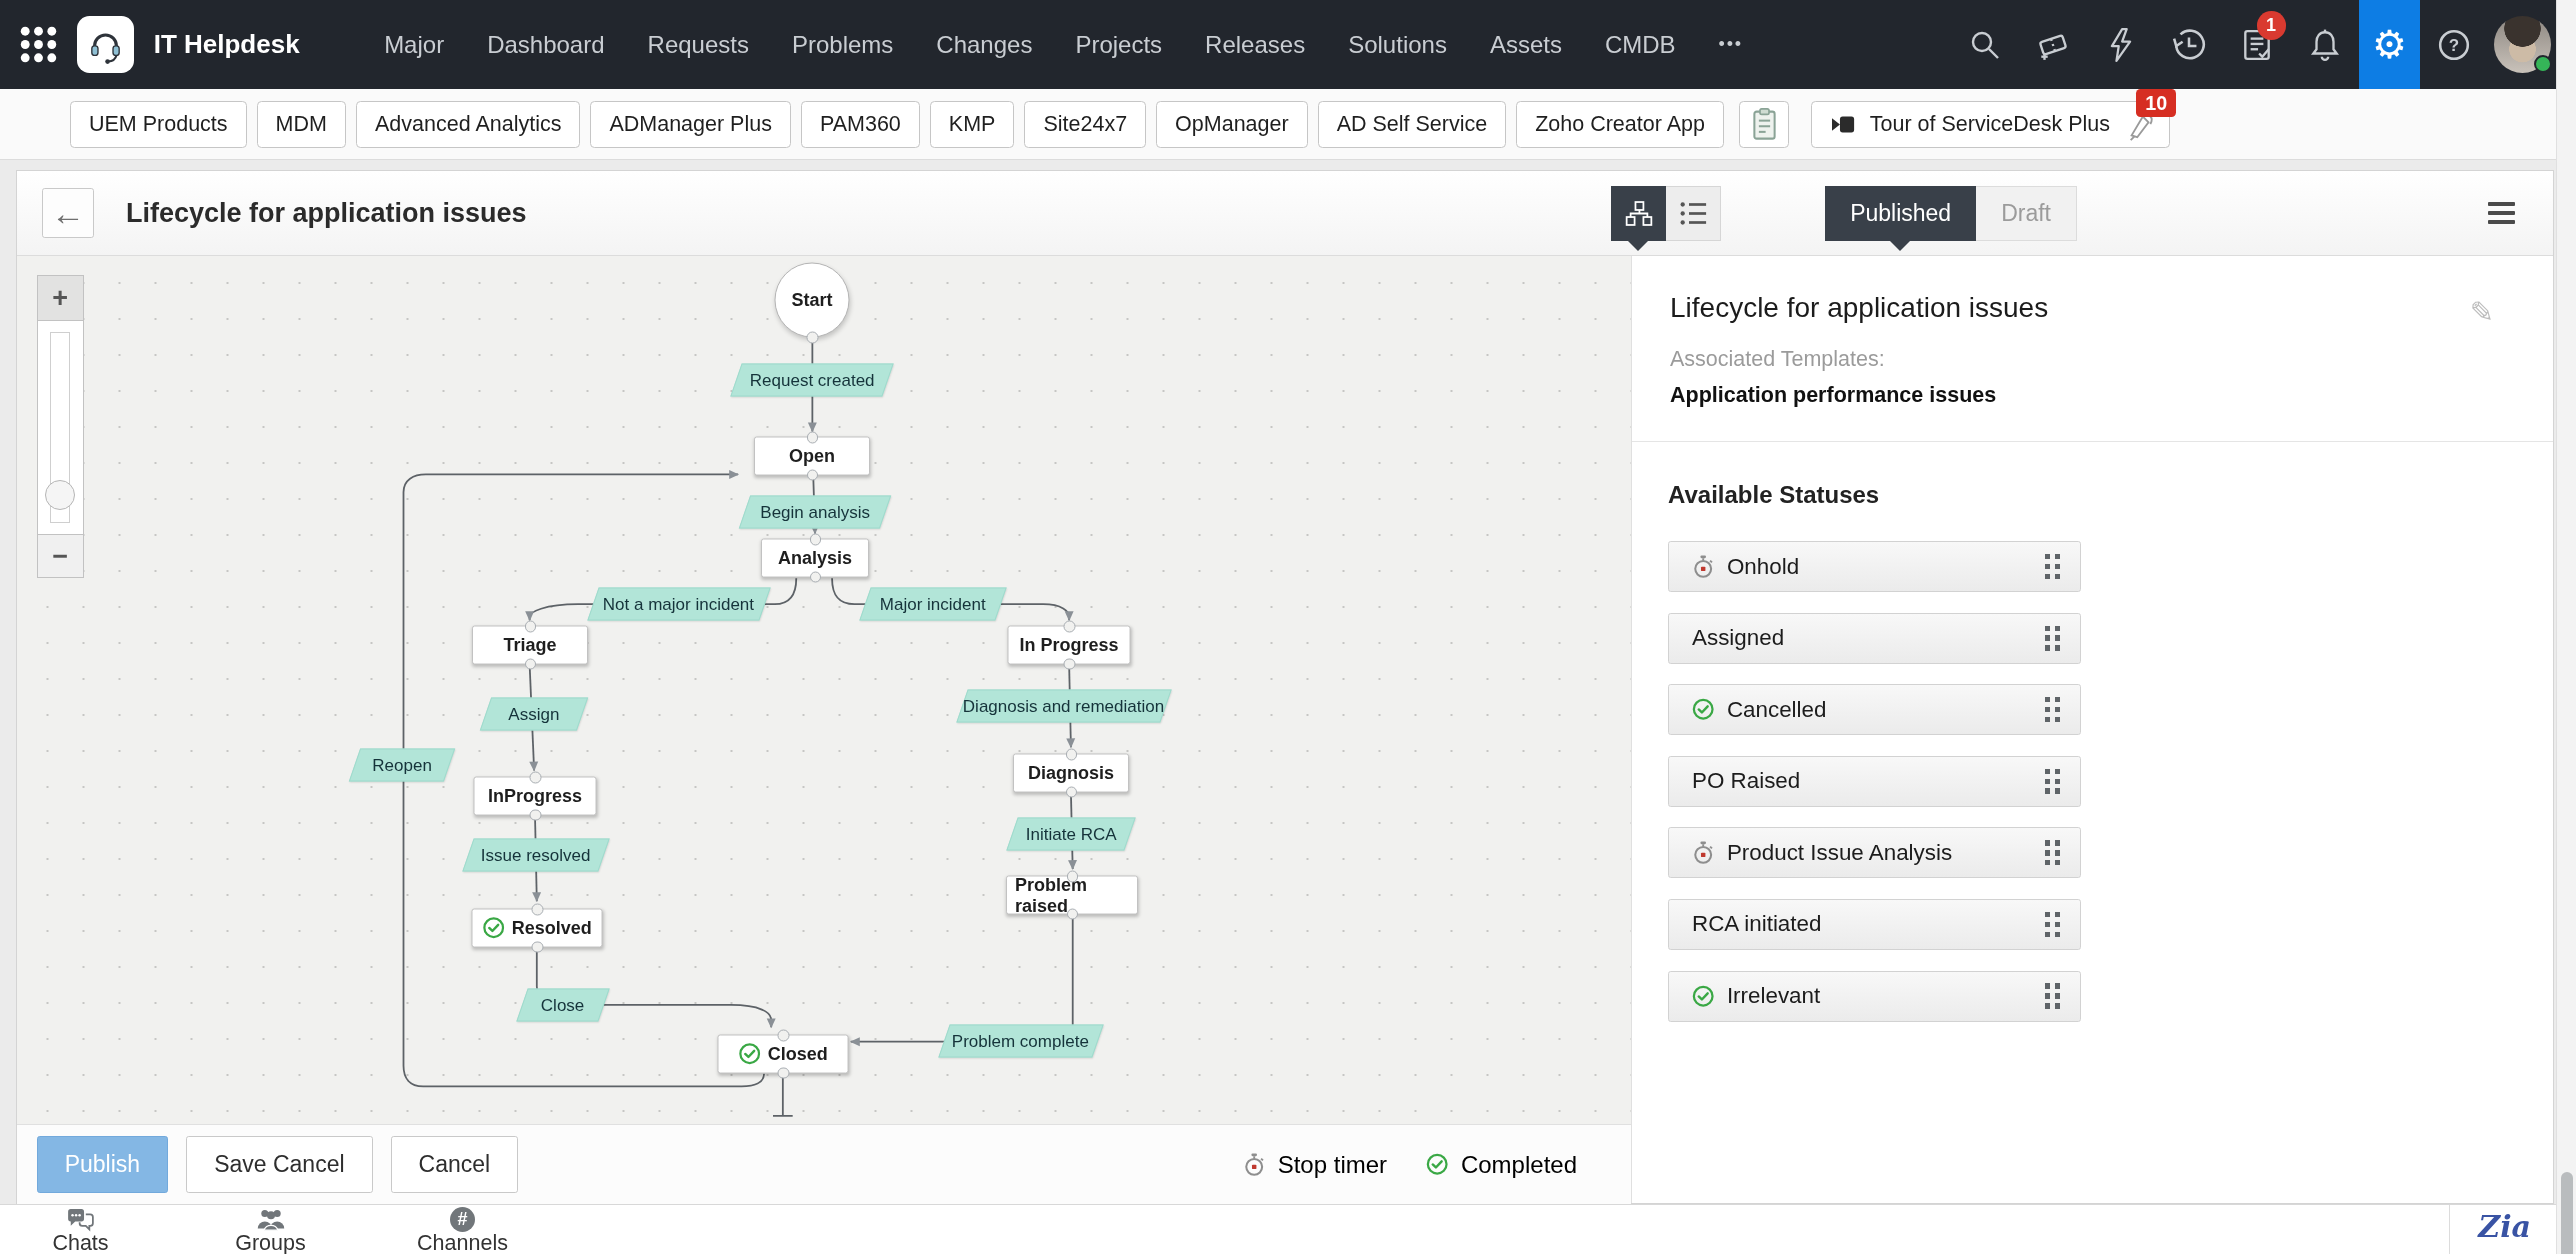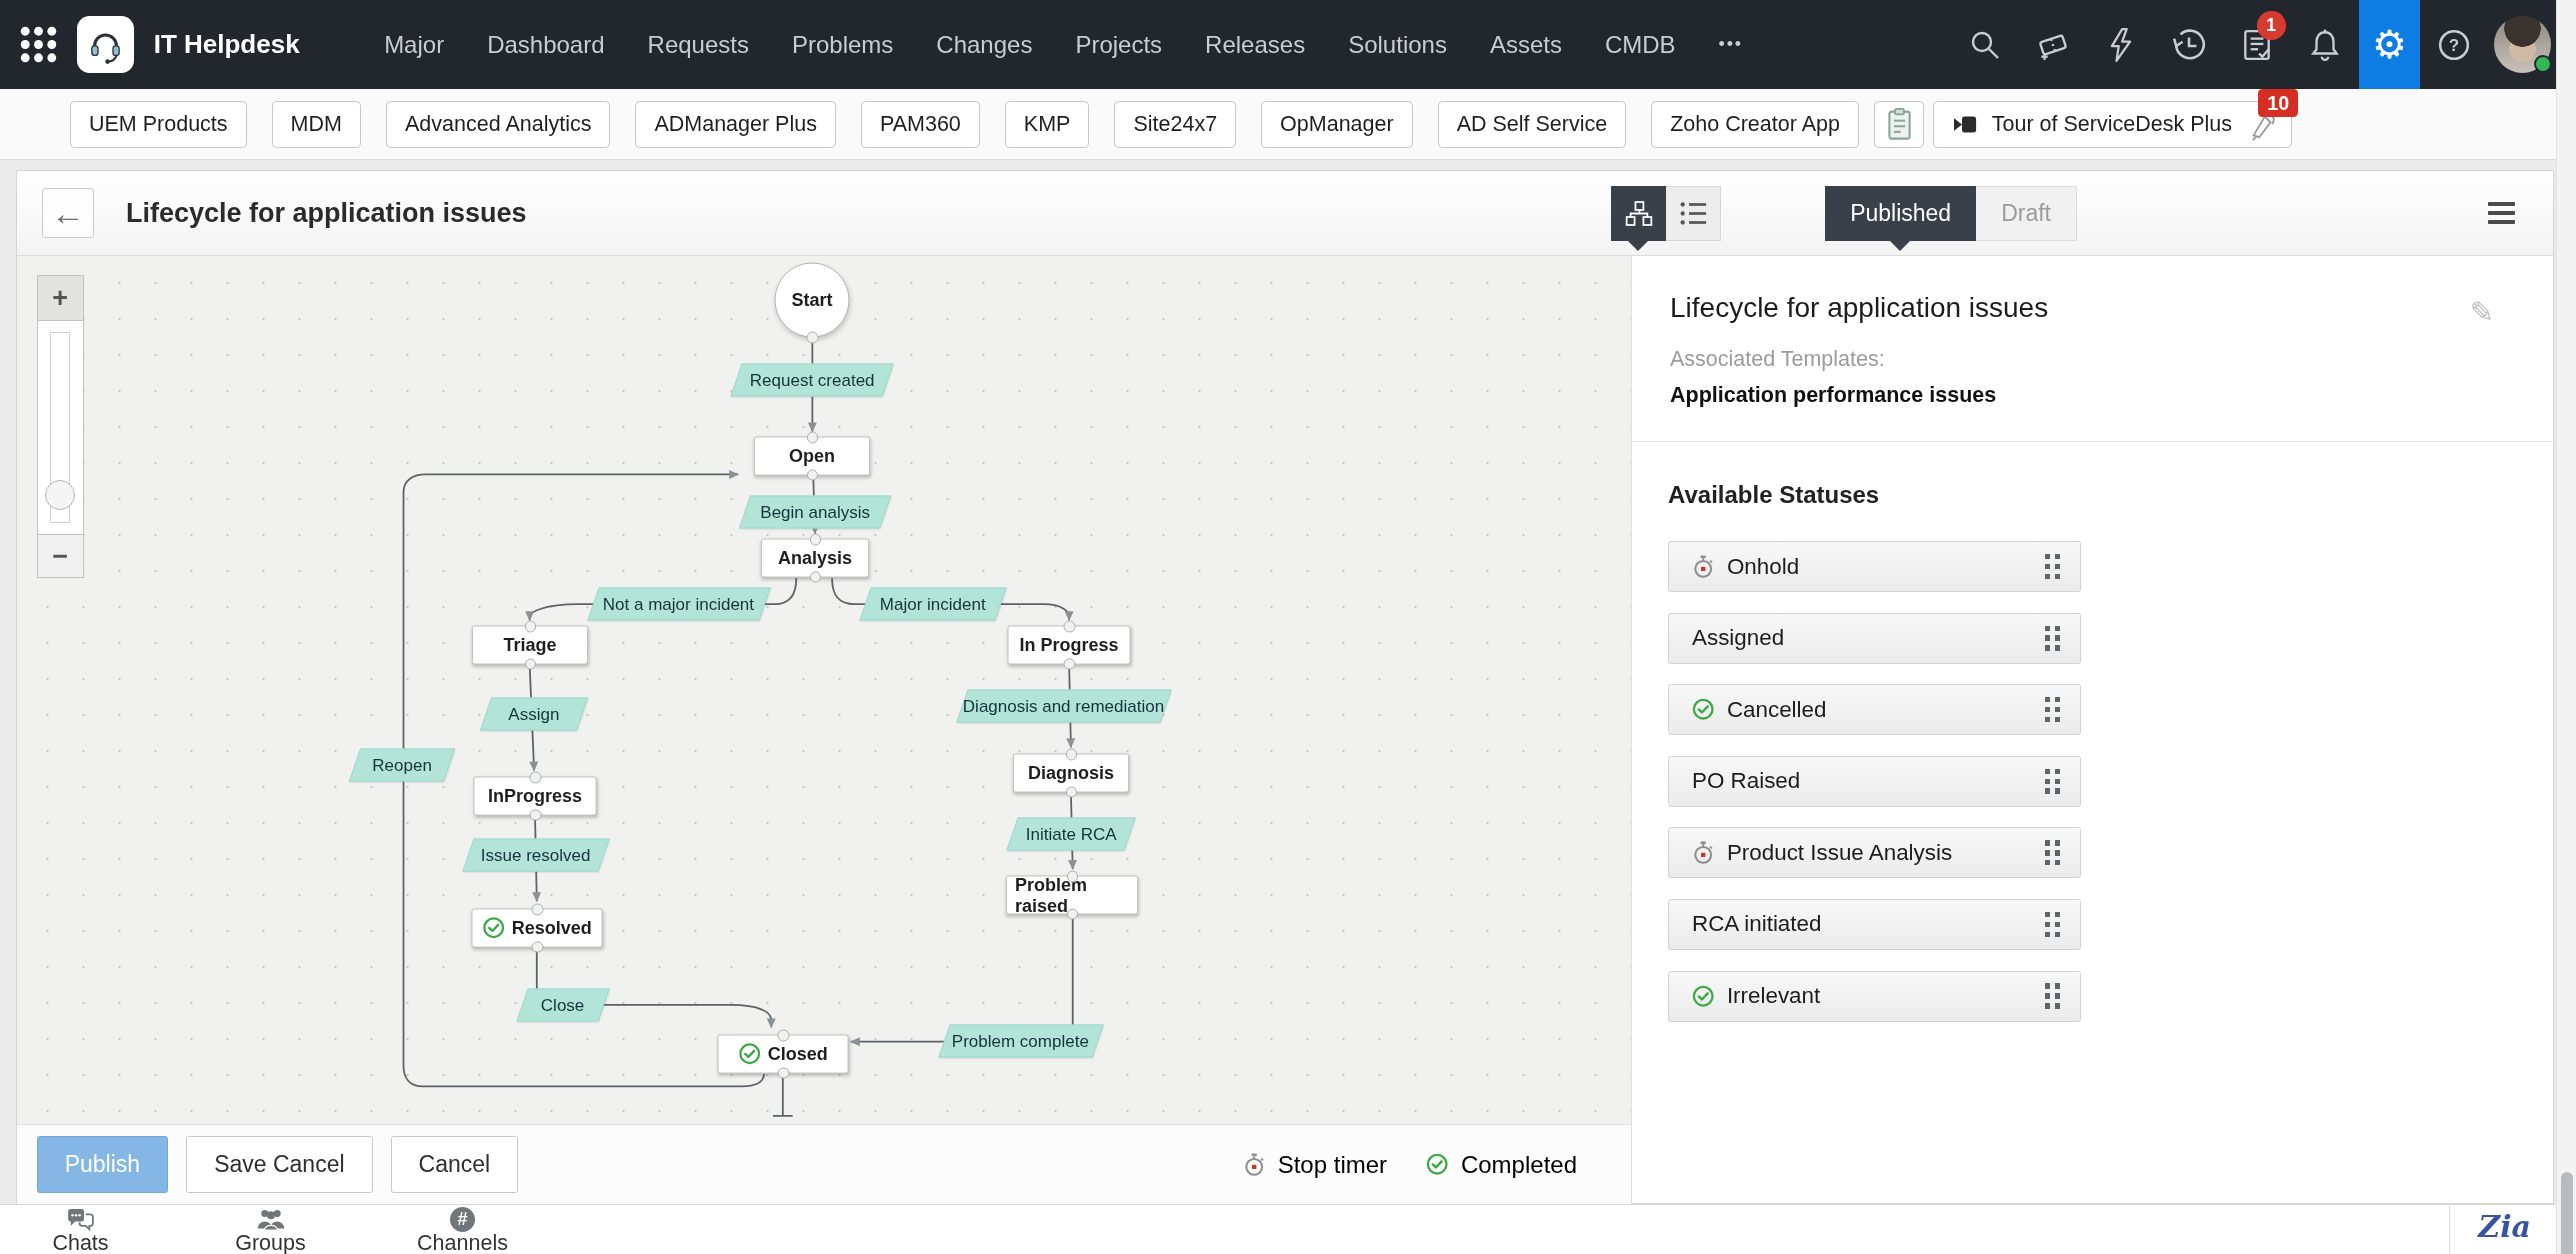--- a/index.html
+++ b/index.html
@@ -39,26 +39,26 @@
       radial-gradient(circle at 50% 22%, #3a332e 0 34%, transparent 35%),
       radial-gradient(circle at 50% 58%, #cdbba6 0 30%, transparent 31%),
       linear-gradient(#8d8781,#c9c2ba); }
   .presence { position:absolute; right:-1.8px; bottom:0; width:18px; height:18px;
     background:#35b558; border:2.7px solid #22262d; border-radius:50%; }
 
   
   .chipbar { position:absolute; top:89px; left:0; width:2556px; height:71px;
     background:#fafafa; border-bottom:0.9px solid #dcdcdc;
     display:flex; align-items:center; padding-left:70px; }
-  .chips { display:flex; gap:25px; }
+  .chips { display:flex; gap:10px; }
   .chip { background:#fff; border:0.9px solid #c6c6c6; border-radius:4.5px; height:47px;
     padding:0 18px; font-size:21.5px; color:#1f1f1f; display:flex; align-items:center;
     cursor:pointer; font-family:inherit; white-space:nowrap; }
   .icon-chip { margin-left:15px; padding:0 10.7px; }
-  .tour-chip { margin-left:9px; position:relative; gap:12.5px; padding-right:59px; }
+  .tour-chip { margin-left:22px; position:relative; gap:12.5px; padding-right:59px; }
   .tour-badge { position:absolute; top:-12.5px; right:-7.2px; background:#d62e22; color:#fff;
     font-size:19.7px; font-weight:bold; padding:2.7px 9px; border-radius:4.5px; }
   .rocket-ic { position:absolute; right:12.5px; bottom:5.4px; }
 
   
   .card { position:absolute; left:16px; top:170px; width:2538px; height:1034px;
     background:#fff; border:0.9px solid #d4d4d4; }
 
   
   .card-header { position:absolute; top:0; left:0; right:0; height:85px;

